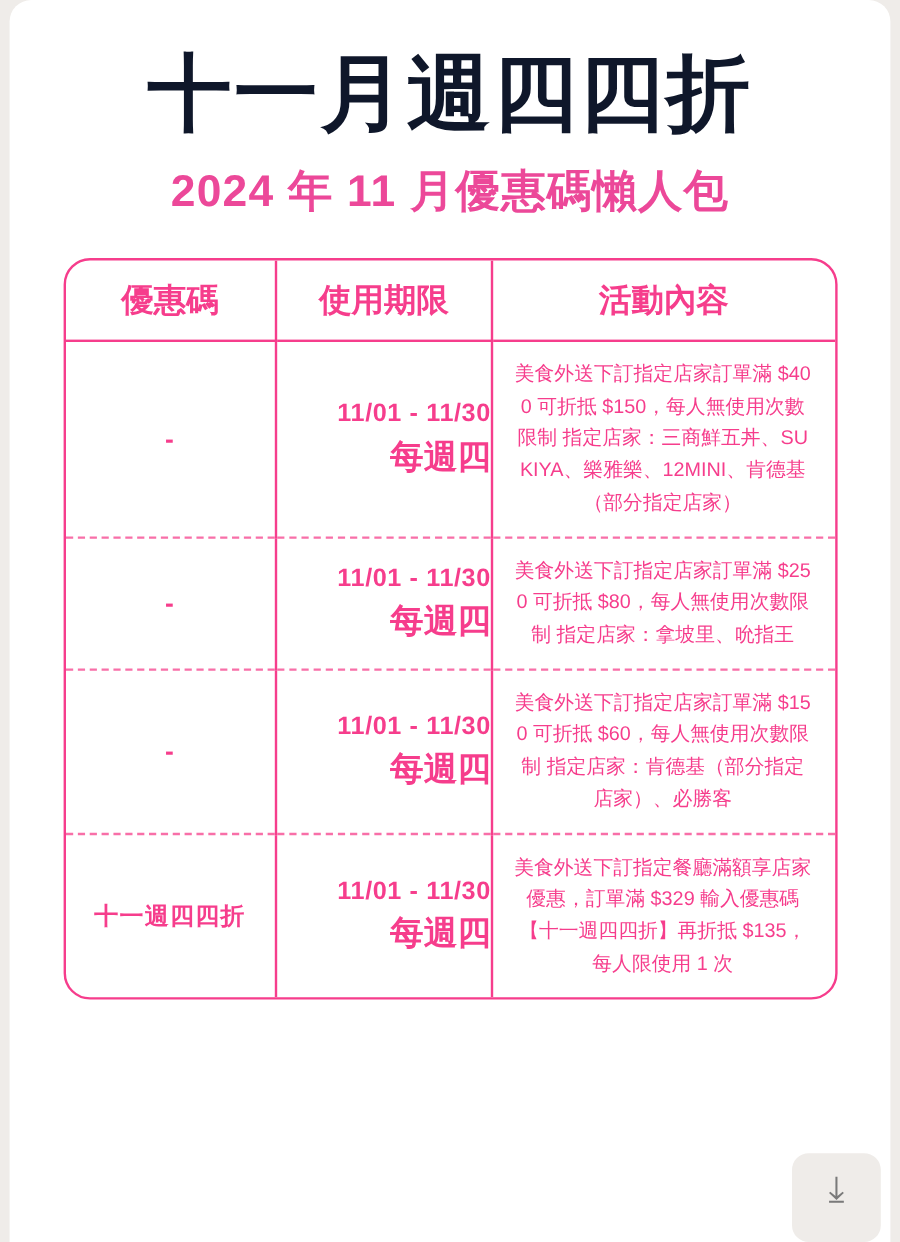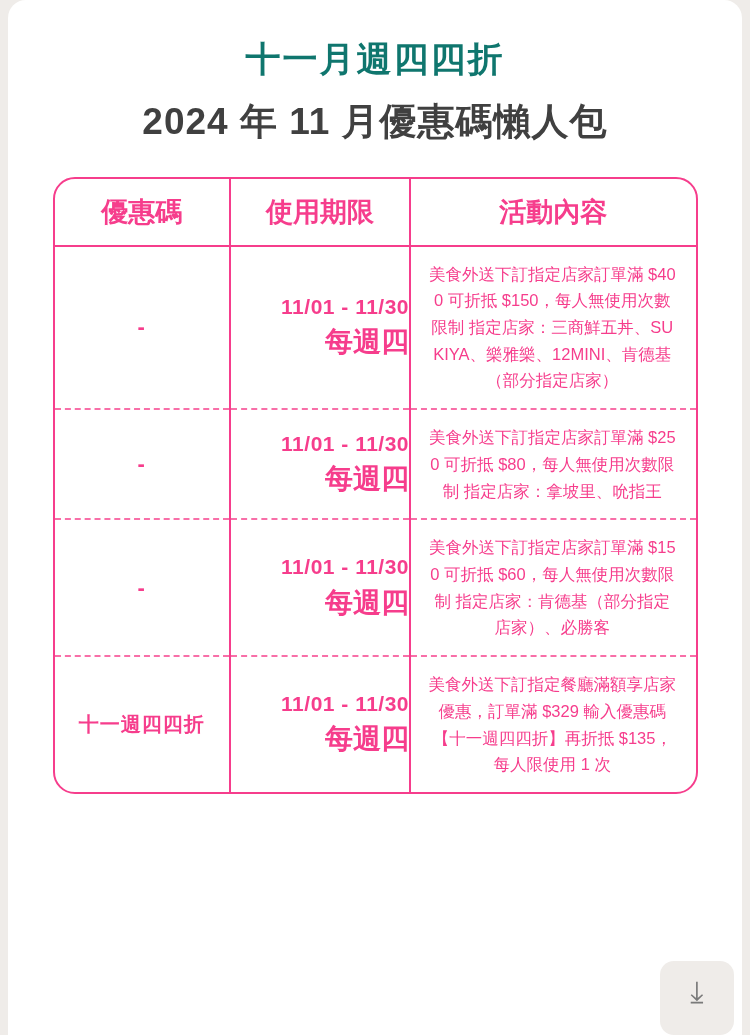--- a/index.html
+++ b/index.html
@@ -22,31 +22,31 @@
     background: #ffffff;
     border-radius: 18px 18px 0 0;
     overflow: hidden;
   }
   .titles {
     padding-top: 40px;
     text-align: center;
   }
   .main-title {
     font-family: "Liberation Sans", sans-serif;
-    font-size: 35px;
-    font-weight: bold;
-    color: #0f766e;
+    font-size: 70px;
+    font-weight: bold;
+    color: #0f172a;
     letter-spacing: 2px;
     line-height: 1.1;
   }
   .sub-title {
     margin-top: 18px;
     font-size: 37px;
     font-weight: bold;
-    color: #404040;
+    color: #ec4899;
     letter-spacing: 1px;
   }
   .table-wrap {
     margin: 30px auto 0 auto;
     width: 645px;
     border: 2.5px solid #f63d8c;
     border-radius: 22px;
     box-sizing: border-box;
     overflow: hidden;
   }

